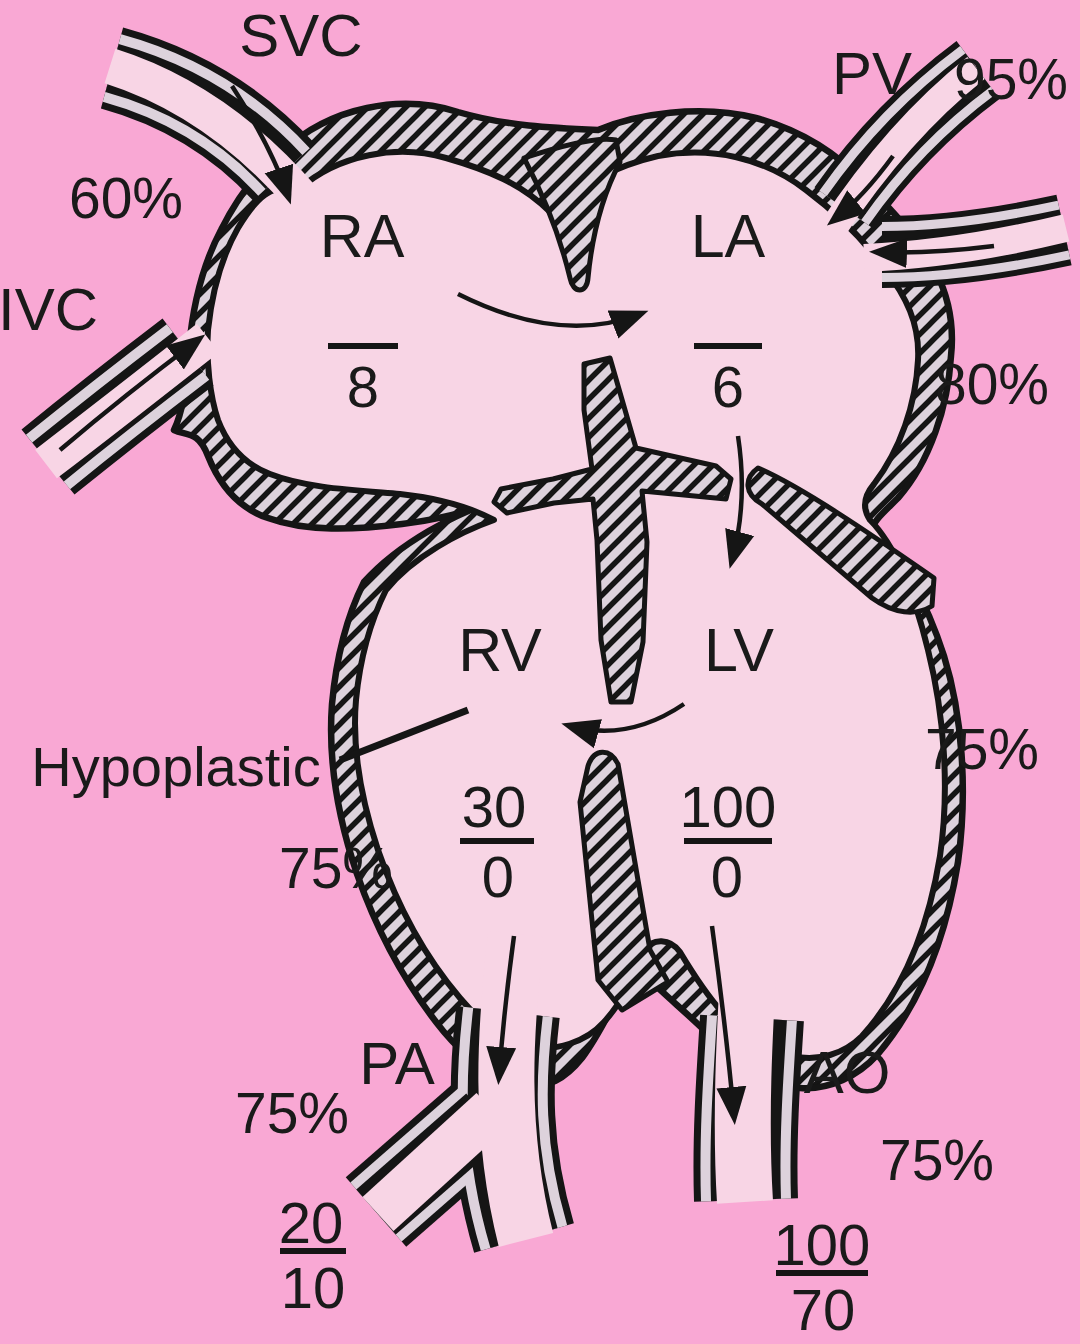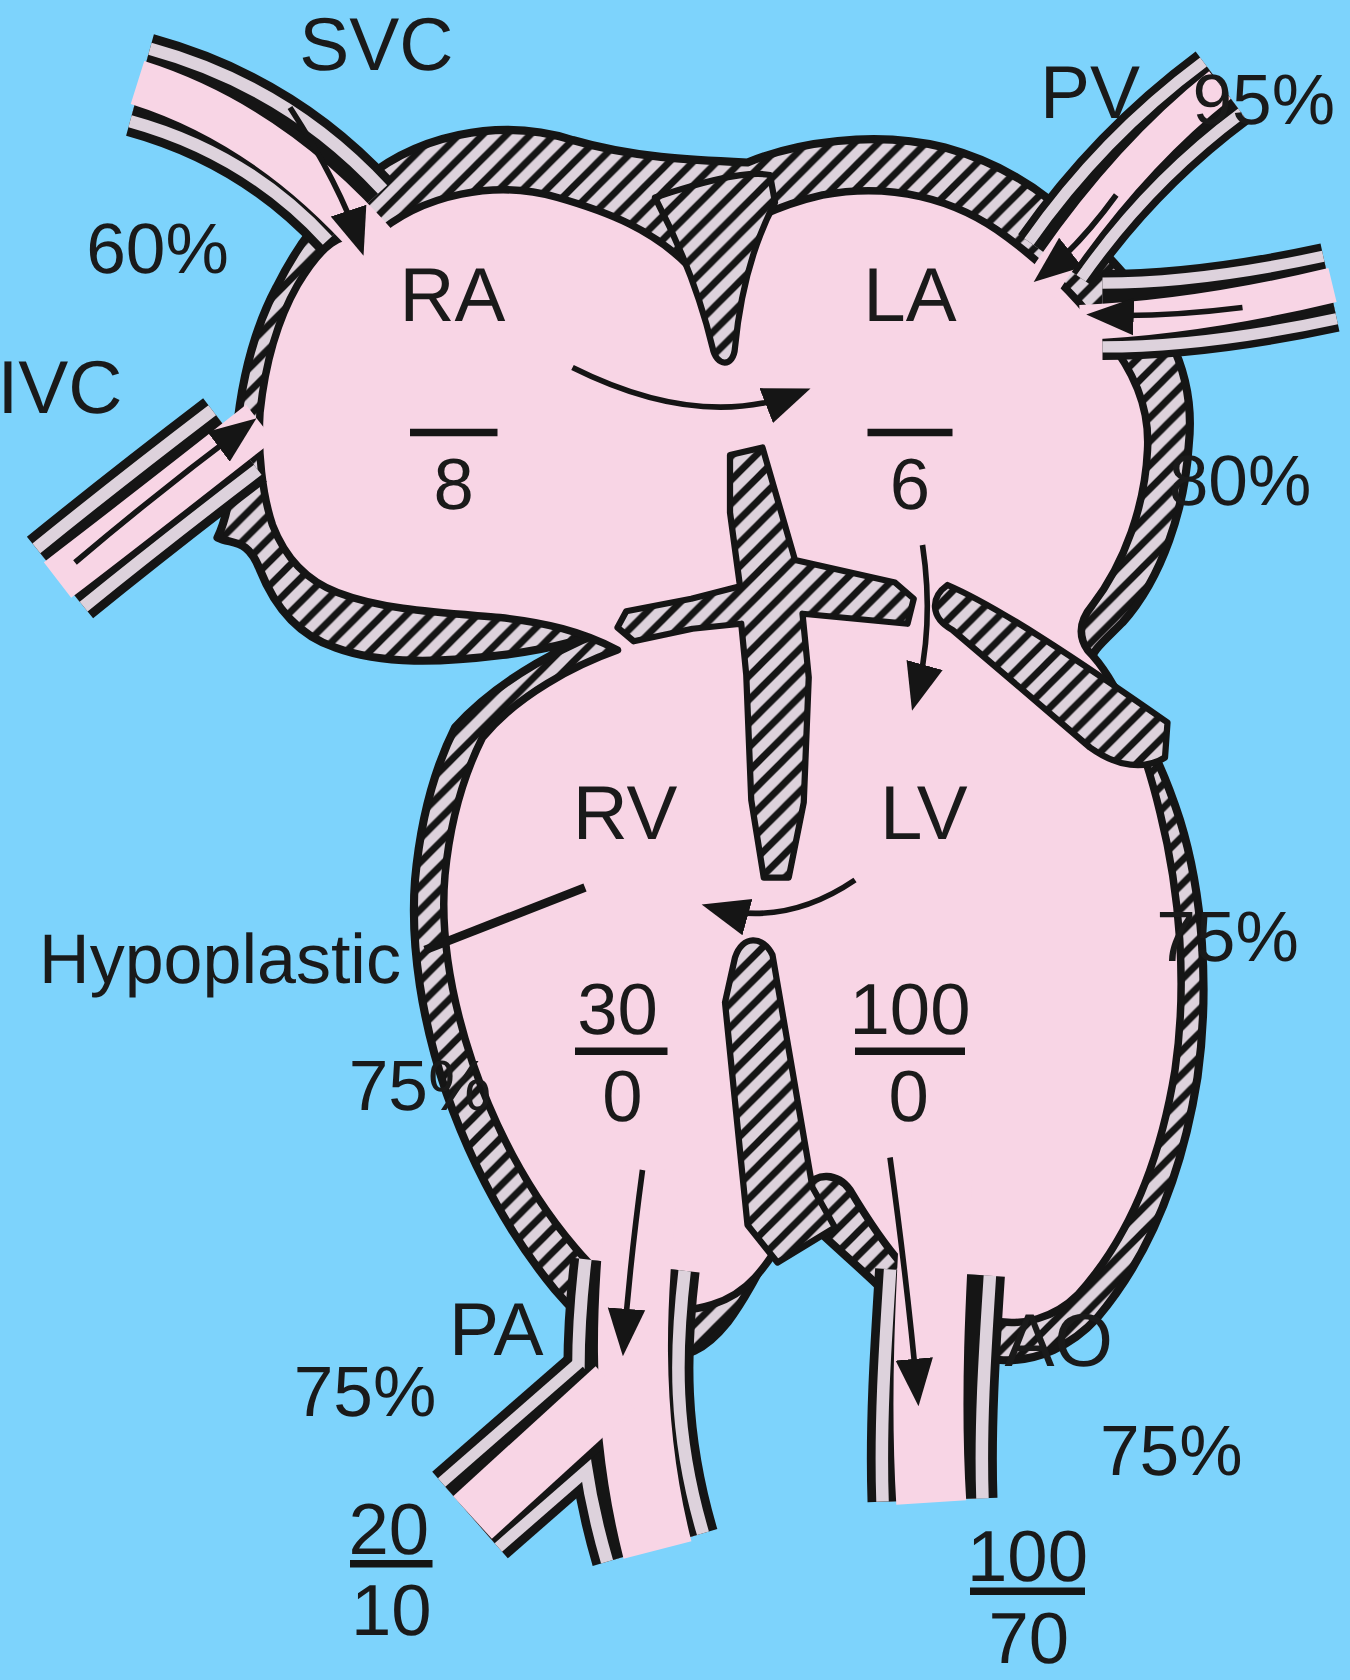--- a/index.html
+++ b/index.html
@@ -1,16 +1,16 @@
 <!DOCTYPE html>
 <html><head>
 <meta charset="utf-8">
 <style>
   html,body{margin:0;padding:0;background:#ffffff;}
-  .stage{position:relative;width:1080px;height:1344px;background:#7dd3fc;overflow:hidden;}
+  .stage{position:relative;width:1080px;height:1344px;background:#f9a8d4;overflow:hidden;}
   svg{display:block;}
   text{font-family:"Liberation Sans","DejaVu Sans",sans-serif;fill:#1a1a1a;}
   .lbl{font-size:60px;}
   .chamber{font-size:61px;}
   .sat{font-size:57px;}
   .num{font-size:58px;}
   .anno{font-size:56px;}
 </style>
 </head>
 <body>

